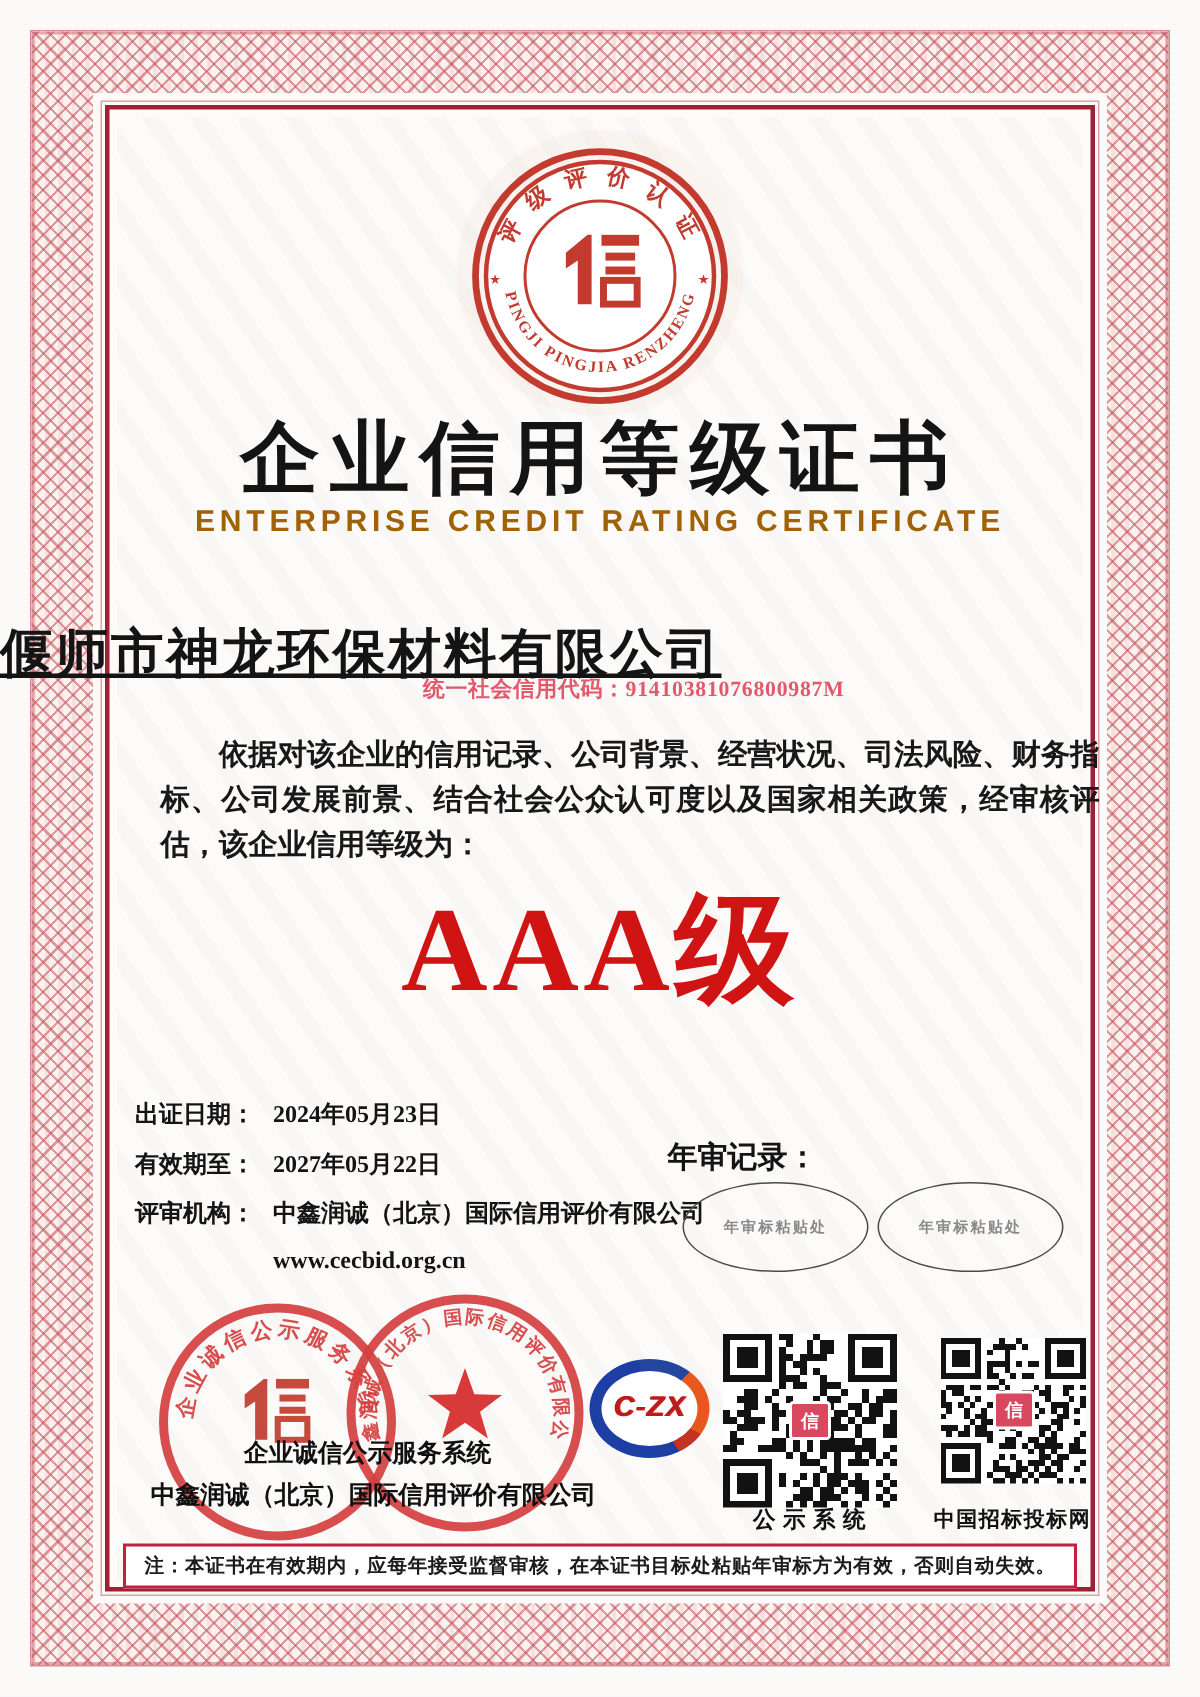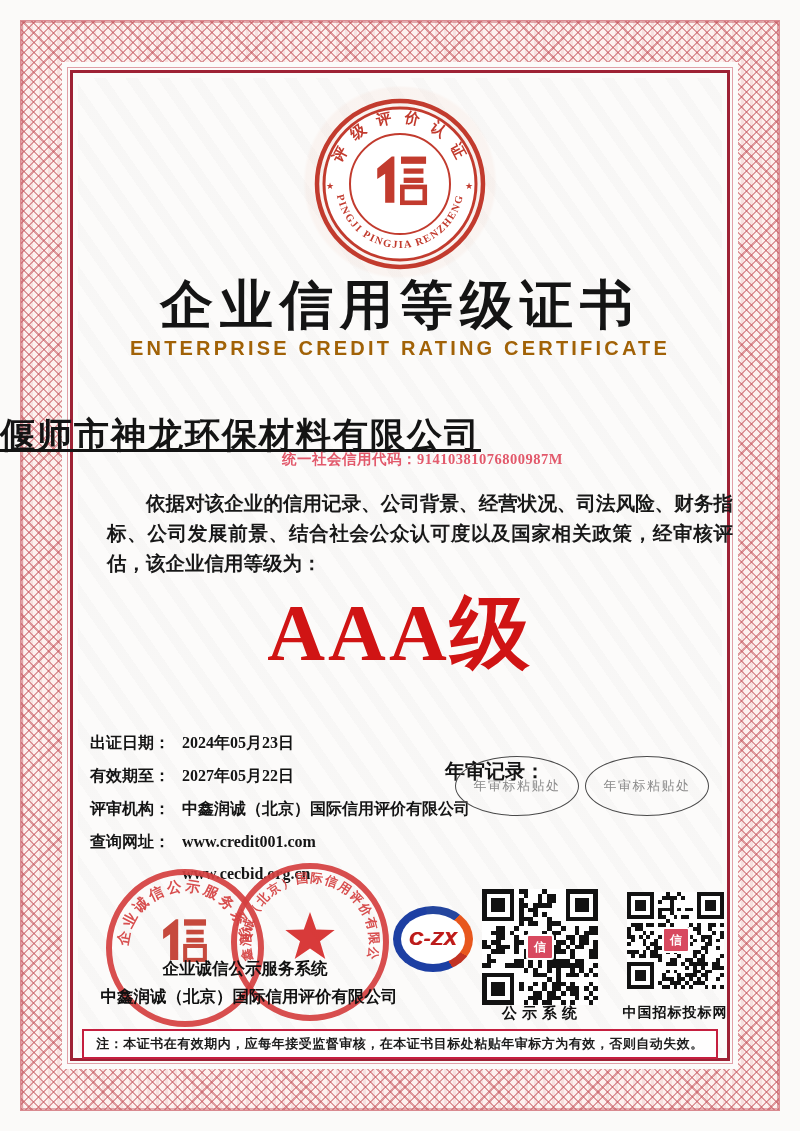--- a/index.html
+++ b/index.html
@@ -37,22 +37,22 @@
   .statement{position:absolute;left:88px;width:626px;top:489px;font-size:19.5px;font-weight:700;
         line-height:30px;text-align:justify;text-indent:2em;color:#181818;margin-left:19px;}
   .rating{position:absolute;left:0;right:0;top:580px;text-align:center;font-size:80px;font-weight:900;
         color:#d01414;letter-spacing:3px;}
   
   .details{position:absolute;left:90px;top:733px;font-size:16px;font-weight:800;}
   .drow{margin-bottom:12px;white-space:nowrap;}
   .dl{display:inline-block;width:92px;}
   
   .ar-label{position:absolute;left:445px;top:758px;font-size:20px;font-weight:800;}
-  .oval{position:absolute;top:756px;width:122px;height:58px;border:1.5px solid #4a4a4a;border-radius:50%;
-        display:flex;align-items:center;justify-content:center;font-size:13px;color:#8a8a8a;letter-spacing:1.5px;}
+  .oval{position:absolute;top:788px;width:122px;height:58px;border:1.5px solid #4a4a4a;border-radius:50%;
+        display:flex;align-items:center;justify-content:center;font-size:10px;color:#8a8a8a;letter-spacing:1.5px;font-weight:bold;}
   .oval1{left:455px;} .oval2{left:585px;}
   
   .seal{position:absolute;width:164px;height:164px;opacity:.92;}
   .seal svg{width:100%;height:100%;}
   .seal-left{left:103px;top:866px;}
   .seal-right{left:228px;top:860px;}
   .sealtext{fill:#d54040;font-weight:bold;font-family:"Liberation Serif",serif;}
   .caption1{position:absolute;left:120px;top:958px;width:250px;text-align:center;font-size:16.5px;font-weight:800;color:#101010;z-index:5;}
   .caption2{position:absolute;left:84px;top:986px;width:330px;text-align:center;font-size:16.5px;font-weight:800;color:#101010;z-index:5;}
   
@@ -119,21 +119,20 @@
   <div class="company">偃师市神龙环保材料有限公司</div>
   <div class="uscc"><span>统一社会信用代码：</span><span>91410381076800987M</span></div>
 
   <div class="statement">依据对该企业的信用记录、公司背景、经营状况、司法风险、财务指标、公司发展前景、结合社会公众认可度以及国家相关政策，经审核评估，该企业信用等级为：</div>
   <div class="rating">AAA级</div>
 
   <div class="details">
     <div class="drow"><span class="dl">出证日期：</span><span>2024年05月23日</span></div>
     <div class="drow"><span class="dl">有效期至：</span><span>2027年05月22日</span></div>
     <div class="drow"><span class="dl">评审机构：</span><span>中鑫润诚（北京）国际信用评价有限公司</span></div>
-    <div class="drow"><span class="dl">查询网址：</span><span>www.credit001.com</span></div>
     <div class="drow"><span class="dl"></span><span>www.cecbid.org.cn</span></div>
   </div>
 
   <div class="ar-label">年审记录：</div>
   <div class="oval oval1">
       <span>年审标粘贴处</span>
     </div>
   <div class="oval oval2">
       <span>年审标粘贴处</span>
     </div>

